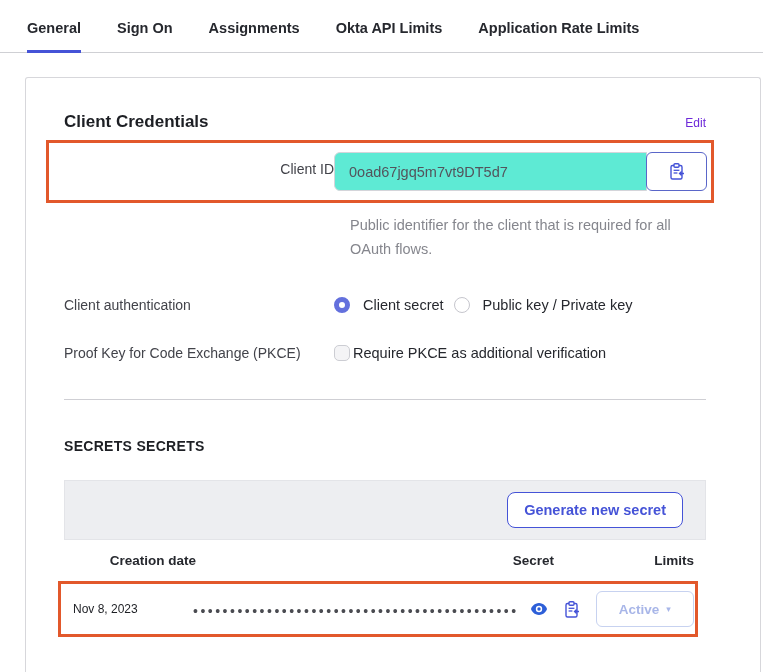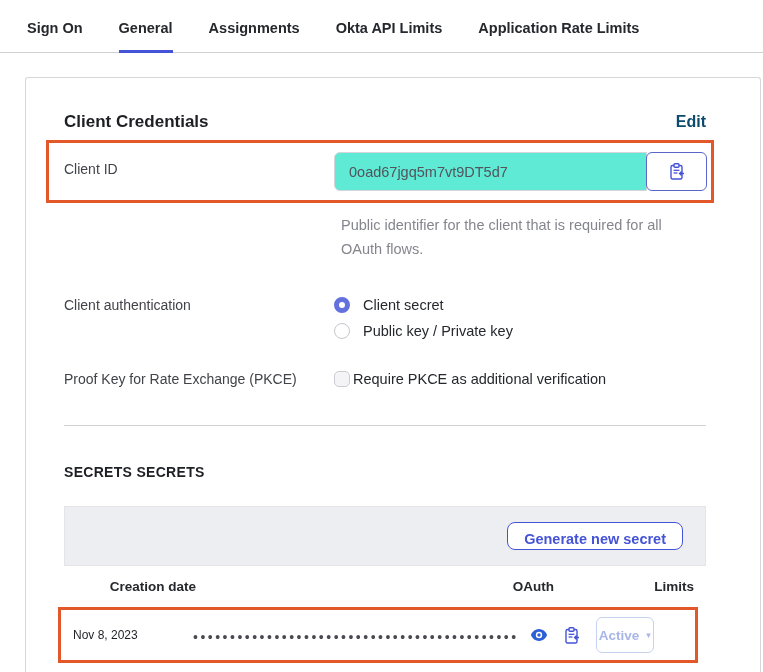--- a/index.html
+++ b/index.html
@@ -42,32 +42,33 @@
   }
 
   .section-head {
     display: flex;
     justify-content: space-between;
     align-items: baseline;
     margin-bottom: 8px;
   }
   .section-title { font-size: 17px; font-weight: bold; color: #1d1f24; }
   .edit-link {
-    font-size: 16px; font-weight: bold; color: #0c4a6e;
+    font-size: 12px; font-weight: normal; color: #6d28d9;
     text-decoration: none; cursor: pointer;
   }
 
   
   .hl-box {
     border: 3px solid #e2582b;
   }
   .hl-clientid {
     margin-left: -18px;
     margin-right: -8px;
     padding: 9px 6px 9px 15px;
+    text-align: right;
   }
 
   
   .form-row { display: grid; grid-template-columns: 270px 1fr; align-items: flex-start; }
   .form-label { font-size: 14px; color: #42434a; padding-top: 9px; }
   .form-label.plain { padding-top: 2px; }
 
   .id-field-wrap { display: flex; width: 373px; }
   .id-field {
     flex: 1;
@@ -94,24 +95,24 @@
     grid-column: 2;
     margin-left: 15px;
     margin-top: 10px;
     font-size: 14.5px;
     line-height: 24px;
     color: #85868d;
     max-width: 340px;
   }
   
   .help-row { display: grid; grid-template-columns: 270px 1fr; }
-  .help-row .help-text { grid-column: 2; margin-left: 7px; }
-
-  
-  .radio-group { display: flex; flex-direction: column; gap: 10px; padding-top: 2px; }
+  .help-row .help-text { grid-column: 2; margin-left: 16px; }
+
+  
+  .radio-group { display: flex; flex-direction: row; gap: 10px; padding-top: 2px; }
   .radio-opt { display: flex; align-items: center; gap: 13px; font-size: 14.5px; color: #26282e; cursor: pointer; }
   .radio {
     width: 16px; height: 16px; border-radius: 50%;
     background: #ffffff; border: 1.5px solid #c6c6cd;
     flex: none;
   }
   .radio.selected { border: 5px solid #6370dd; }
 
   
   .check-opt { display: flex; align-items: center; gap: 3px; font-size: 14.5px; color: #26282e; cursor: pointer; padding-top: 2px;}
@@ -138,21 +139,21 @@
     display: flex; align-items: center; justify-content: flex-end;
     padding-right: 22px;
   }
   .generate-btn {
     background: #ffffff;
     border: 1px solid #4553d7;
     border-radius: 8px;
     color: #4553d7;
     font-size: 14.5px; font-weight: bold;
     padding: 8px 16px;
-    height: 28px;
+    height: 36px;
     cursor: pointer;
     font-family: inherit;
   }
   .table-header {
     display: grid;
     grid-template-columns: 120px 1fr 44px 96px;
     padding: 13px 12px;
     font-size: 13.5px; font-weight: bold; color: #26282e; text-align: right;
   }
   .th-status { padding-left: 11px; }
@@ -171,39 +172,39 @@
   .td-date { font-size: 12px; color: #1d1f24; }
   .td-secret { display: flex; align-items: center; gap: 9px; }
   .dots {
     font-size: 14px; letter-spacing: 2.5px; color: #4a4b51;
     white-space: nowrap; overflow: hidden;
     line-height: 1;
     padding-top: 3px;
   }
   .icon-btn { background: none; border: none; cursor: pointer; padding: 2px; display: flex; align-items: center; justify-content: center; }
   .status-btn {
-    width: 58px; height: 36px;
+    width: 98px; height: 36px;
     background: #ffffff;
     border: 1px solid #c7d2f0;
     border-radius: 6px;
     color: #a8b6e8;
     font-size: 13.5px; font-weight: bold;
     display: flex; align-items: center; justify-content: center; gap: 7px;
     cursor: pointer;
     font-family: inherit;
     margin-left: 2px;
   }
   .status-caret { font-size: 9px; line-height: 1; }
 </style>
 </head>
 <body>
 
 <nav class="tabbar">
+  <div class="tab active">General</div>
   <div class="tab">Sign On</div>
-  <div class="tab active">General</div>
   <div class="tab">Assignments</div>
   <div class="tab">Okta API Limits</div>
   <div class="tab">Application Rate Limits</div>
 </nav>
 
 <section class="card">
 
   <div class="section-head">
     <h2 class="section-title">Client Credentials</h2>
     <a class="edit-link">Edit</a>
@@ -242,40 +243,40 @@
         <span>Client secret</span>
       </label>
       <label class="radio-opt">
         <span class="radio"></span>
         <span>Public key / Private key</span>
       </label>
     </div>
   </div>
 
   <div class="form-row" style="margin-top: 30px;">
-    <div class="form-label plain">Proof Key for Rate Exchange (PKCE)</div>
+    <div class="form-label plain">Proof Key for Code Exchange (PKCE)</div>
     <label class="check-opt">
       <span class="checkbox"></span>
       <span>Require PKCE as additional verification</span>
     </label>
   </div>
 
   <hr class="divider">
 
   <h3 class="subsection-title">SECRETS SECRETS</h3>
 
   <div class="secrets-table">
 
     <div class="table-toolbar">
       <button class="generate-btn">Generate new secret</button>
     </div>
 
     <div class="table-header">
       <div>Creation date</div>
-      <div>OAuth</div>
+      <div>Secret</div>
       <div></div>
       <div class="th-status">Limits</div>
     </div>
 
     <div class="hl-box hl-row">
       <div class="table-row">
         <div class="td-date">Nov 8, 2023</div>
 
         <div class="td-secret">
           <span class="dots">••••••••••••••••••••••••••••••••••••••••••••</span>

